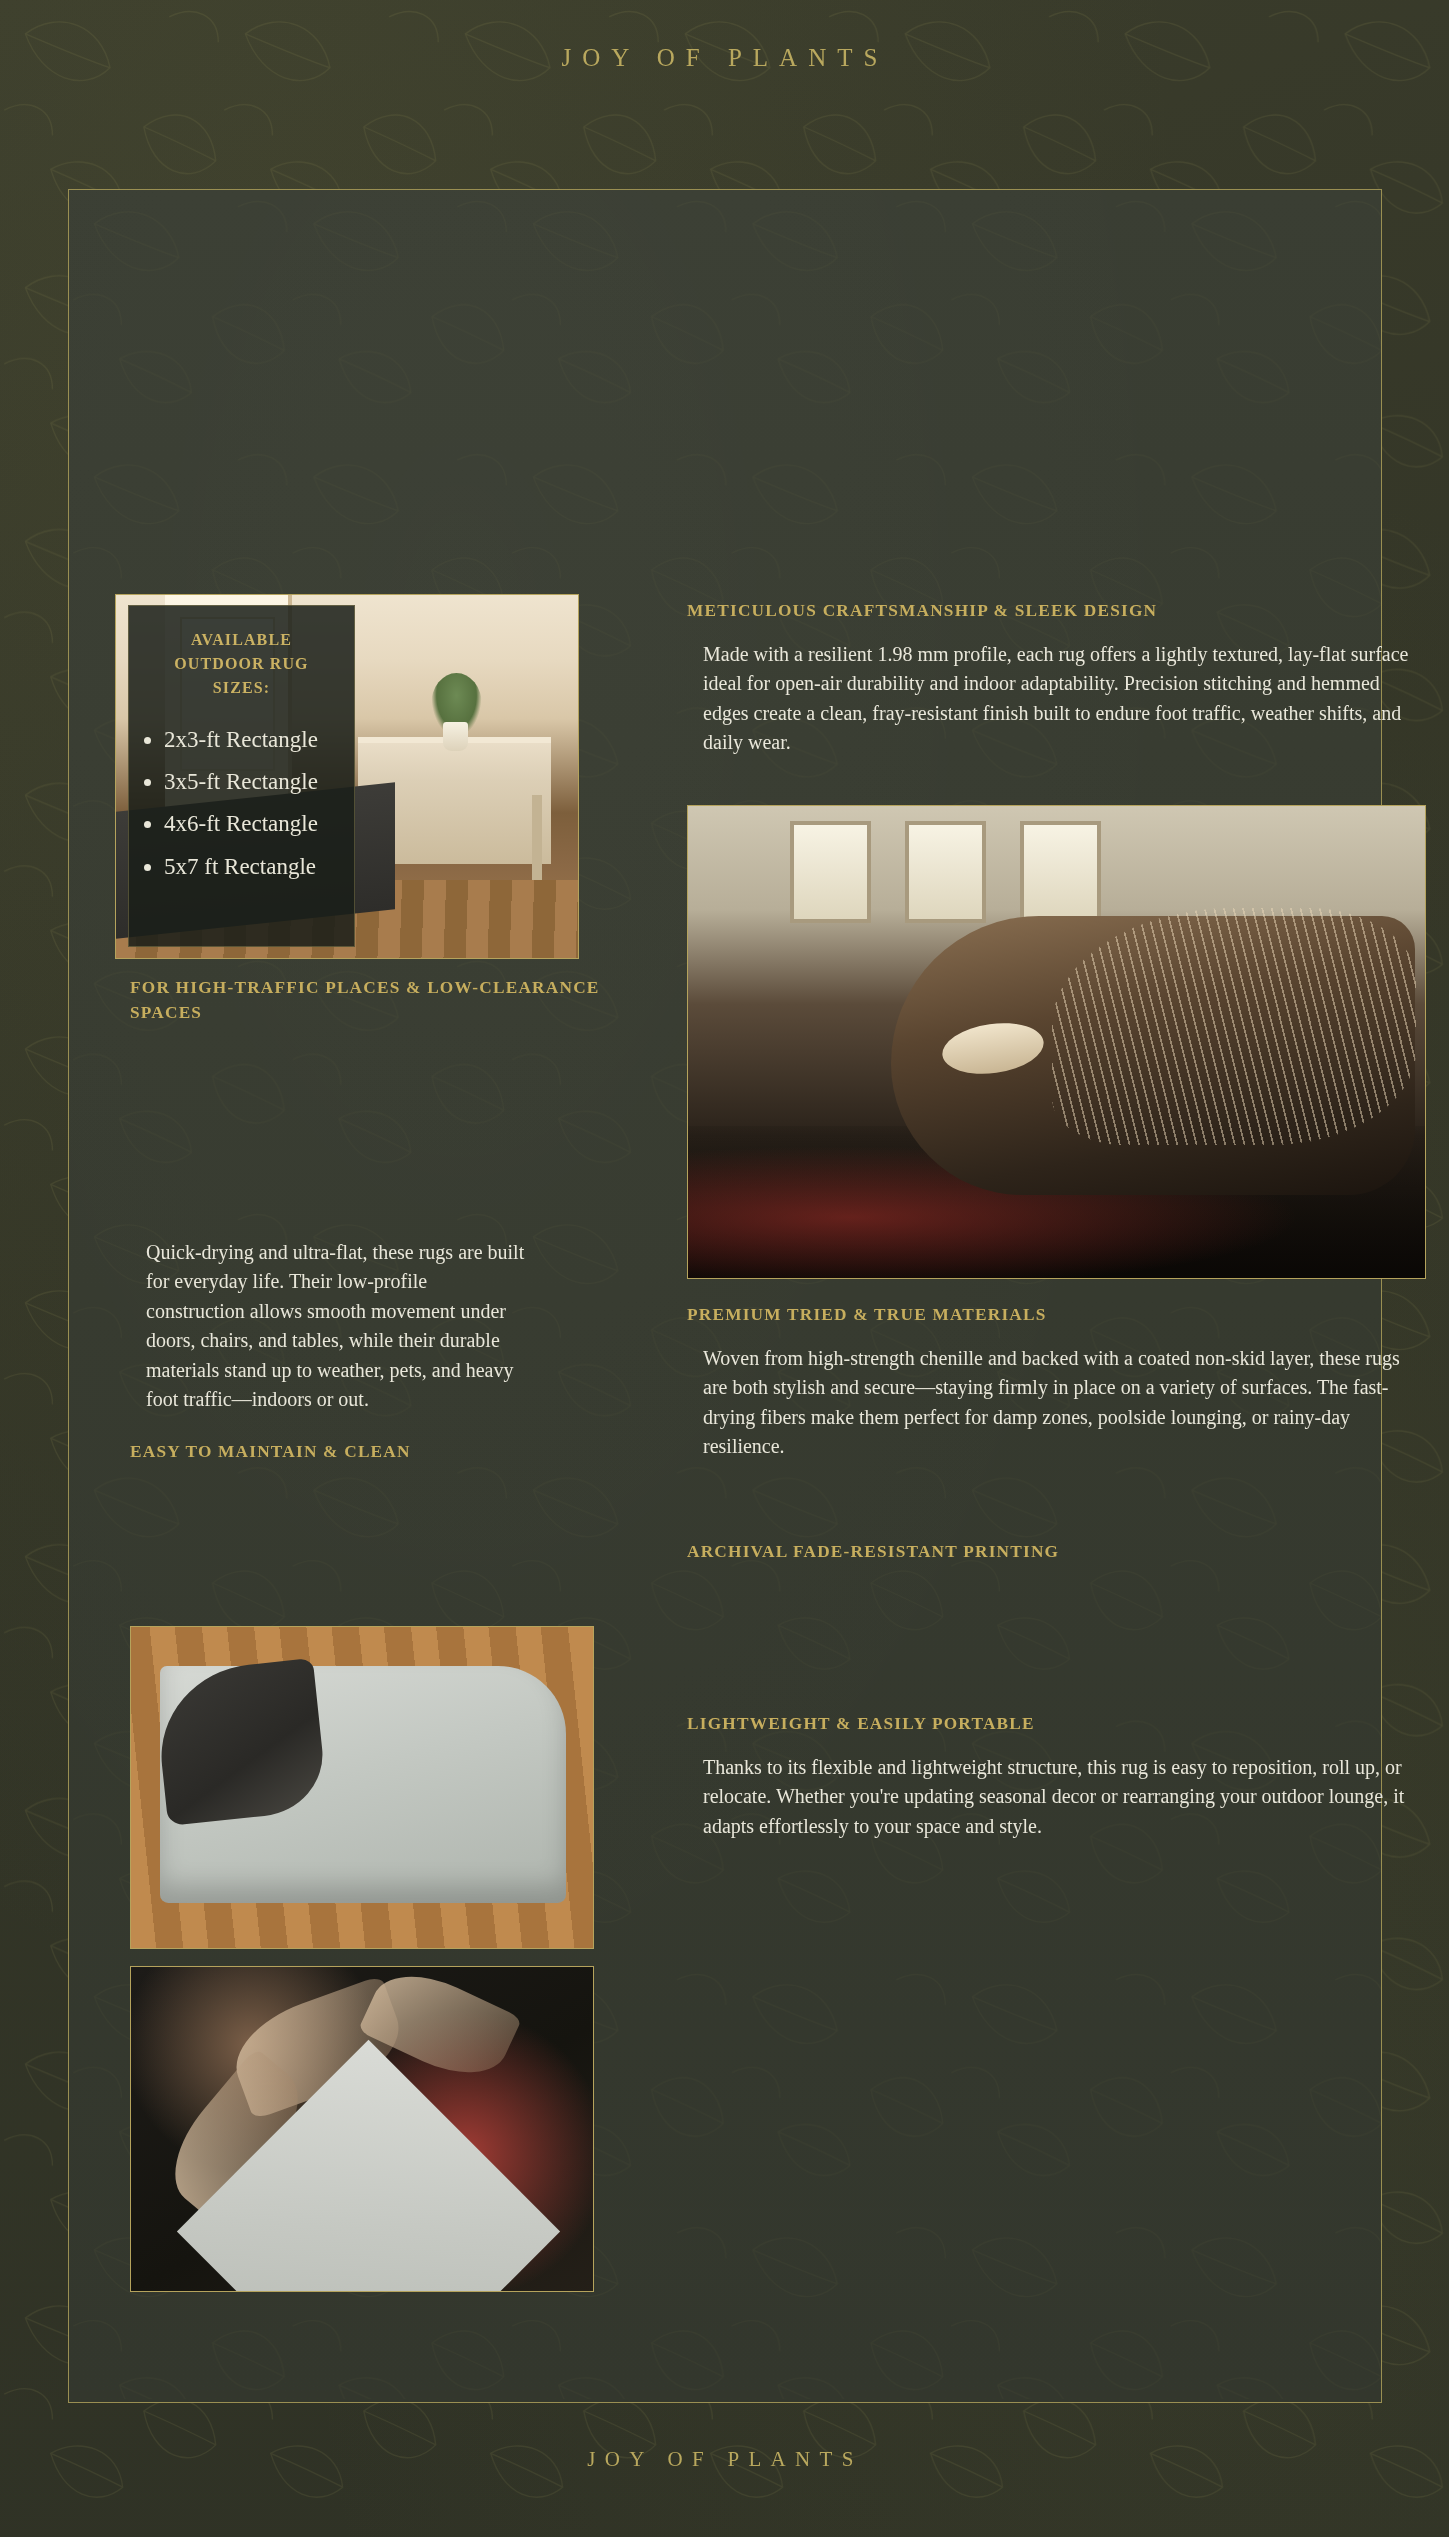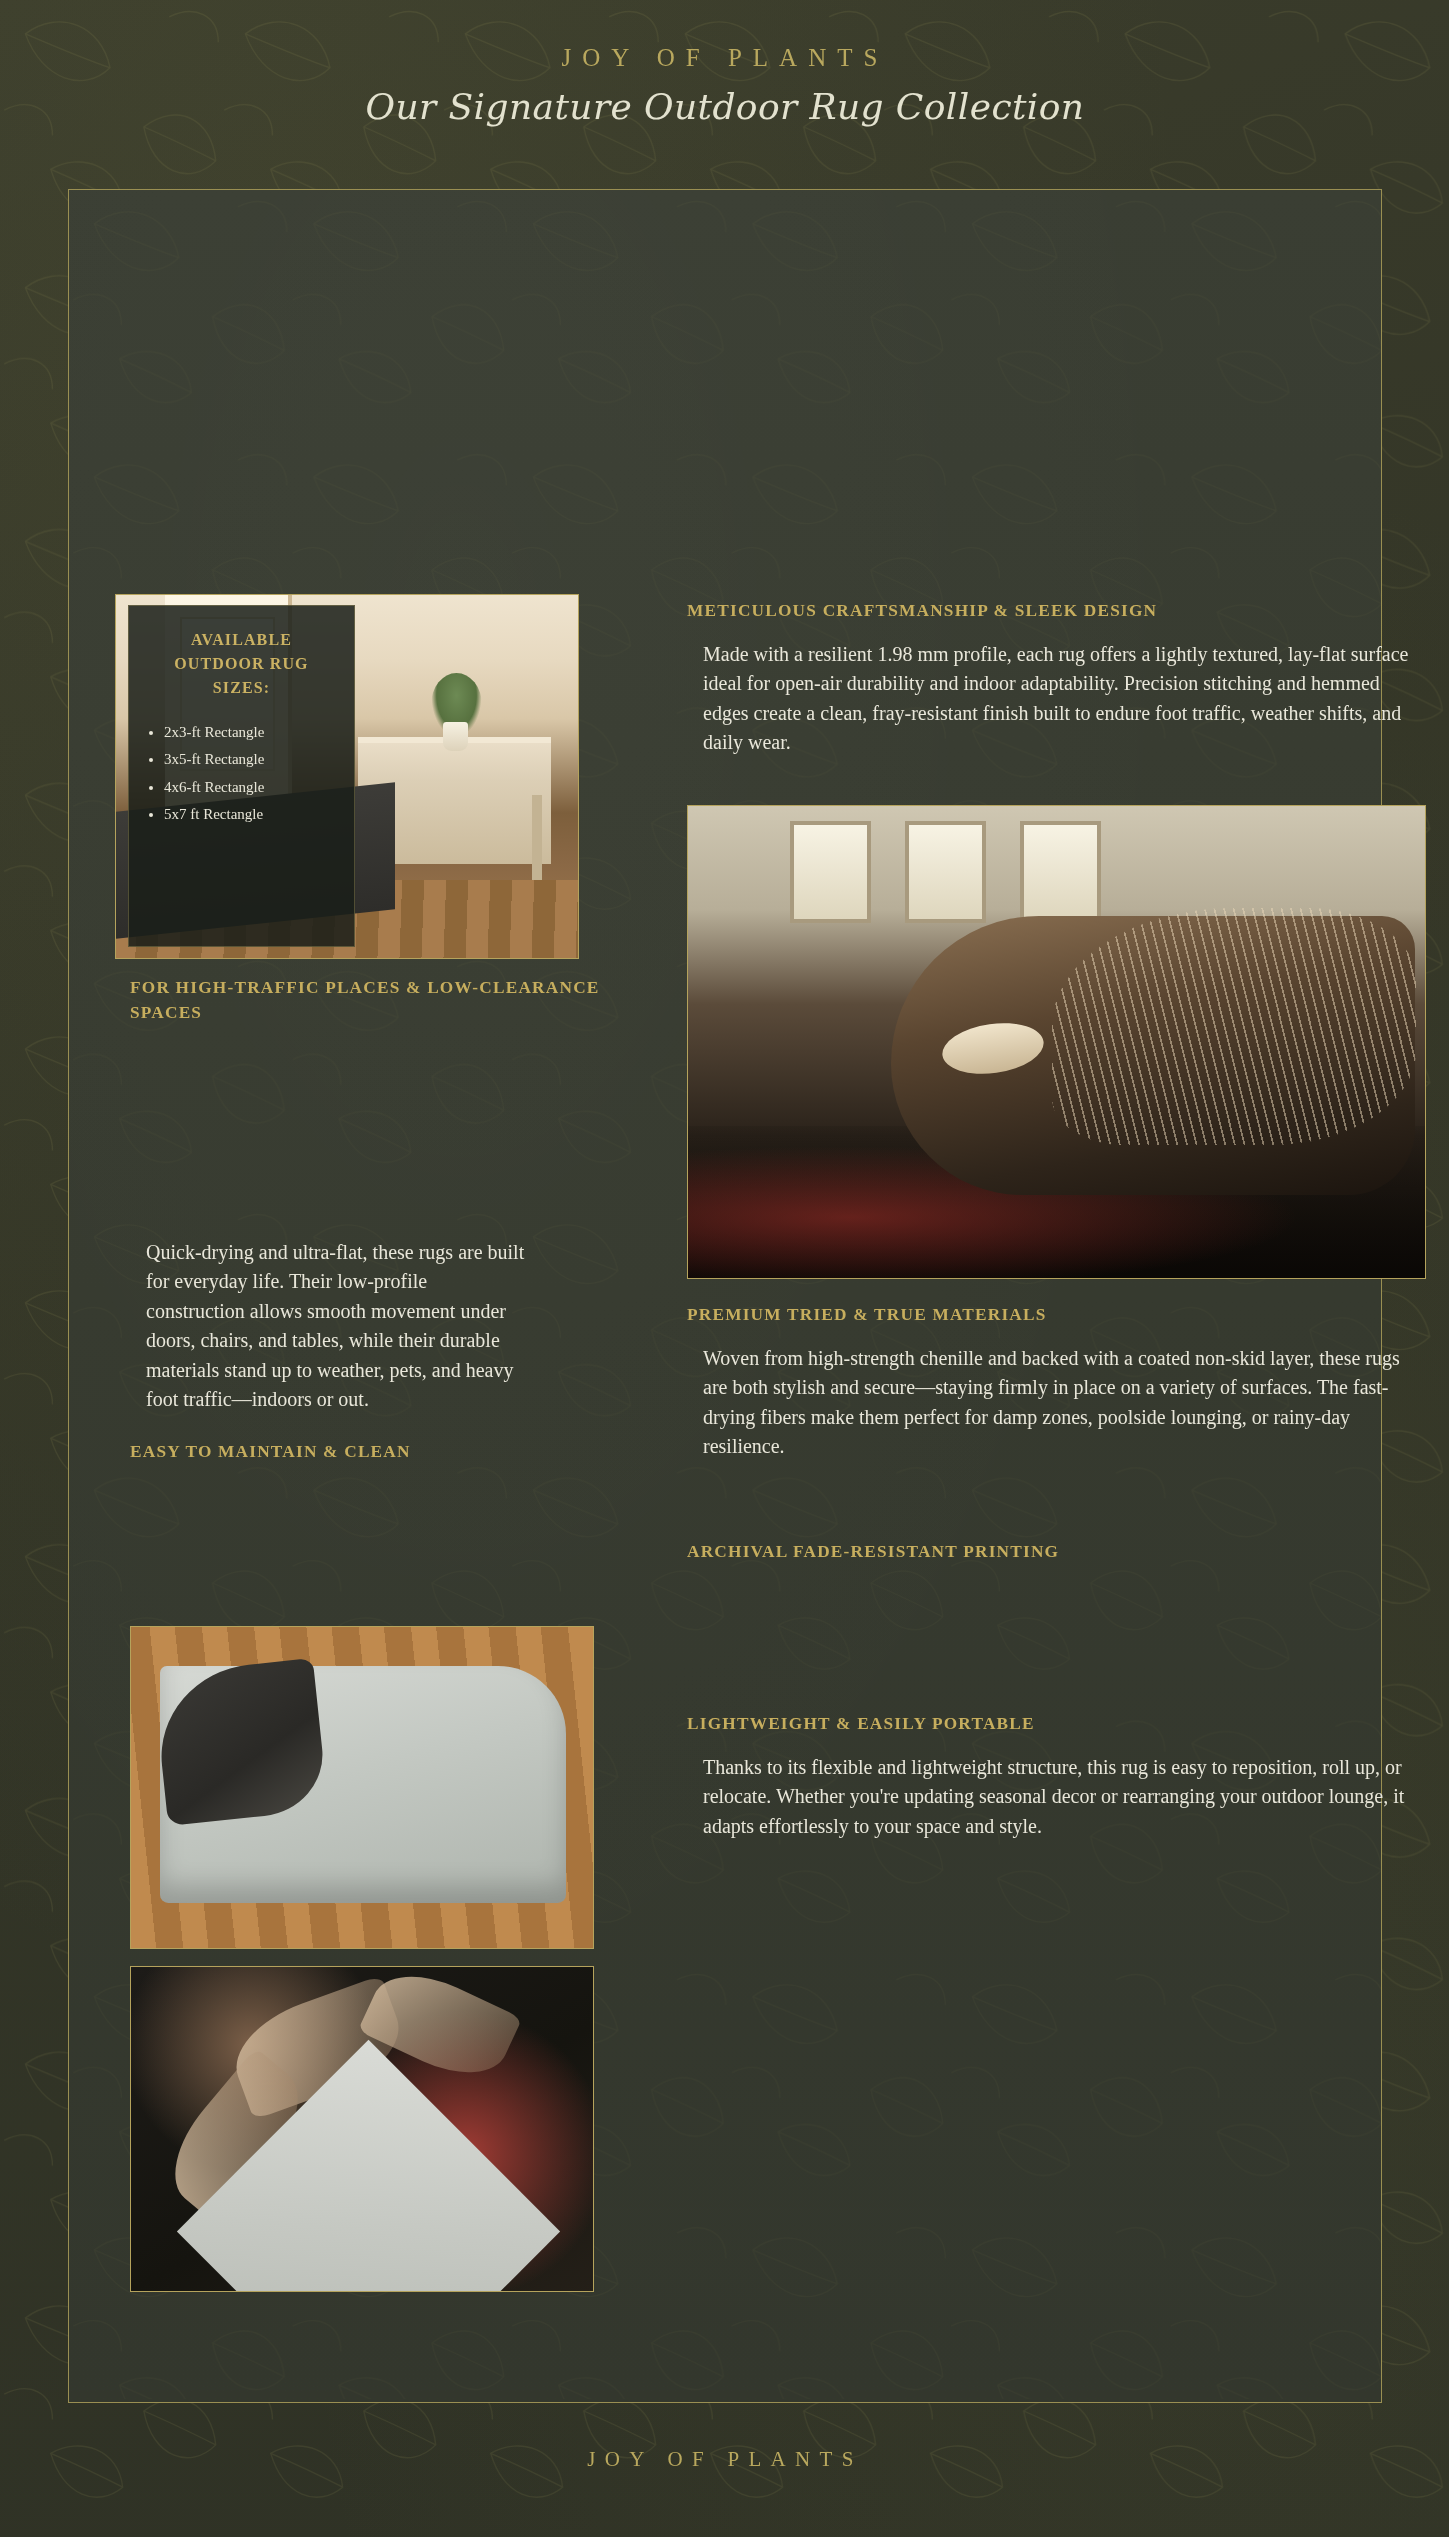--- a/index.html
+++ b/index.html
@@ -167,21 +167,21 @@
   .sizes-title {
     text-align: center;
     color: #cbb263;
     font-size: 16px;
     letter-spacing: 1.1px;
     line-height: 1.5;
     font-weight: 700;
     text-transform: uppercase;
   }
   .sizes-list { margin: 18.6px 0 0 20px; padding: 0; list-style: disc; color: #e9e7d9; }
-  .sizes-list li { font-size: 15px; line-height: 1.84; color: #e9e7d9; }
+  .sizes-list li { font-size: 23px; line-height: 1.84; color: #e9e7d9; }
 
   
   .sub-head {
     color: #c7ae5e;
     font-size: 17.3px;
     letter-spacing: 1.2px;
     text-transform: uppercase;
     font-weight: 700;
     line-height: 1.44;
     margin: 0 0 12px 0;
@@ -308,21 +308,20 @@
           <path d="M200 20 C230 5, 258 18, 258 50"></path>
           <path d="M5 130 C35 115, 62 128, 62 160"></path>
         </g>
       </pattern>
     </defs>
     <rect width="1714" height="3000" fill="url(#leafpat)"></rect>
   </svg>
 
   <div class="header">
     <div class="brand-top">JOY OF PLANTS</div>
-    <div class="brand-script">Our Signature Outdoor Rug Collection</div>
   </div>
 
   <div class="panel">
     <div class="panel-inner"></div>
 
     <svg class="leaf-texture" viewBox="0 0 1554 2617" preserveAspectRatio="none" style="opacity:0.12">
       <rect width="1554" height="2617" fill="url(#leafpat)"></rect>
     </svg>
 
     <h1 class="title">FINE ART OUTDOOR RUGS</h1>

